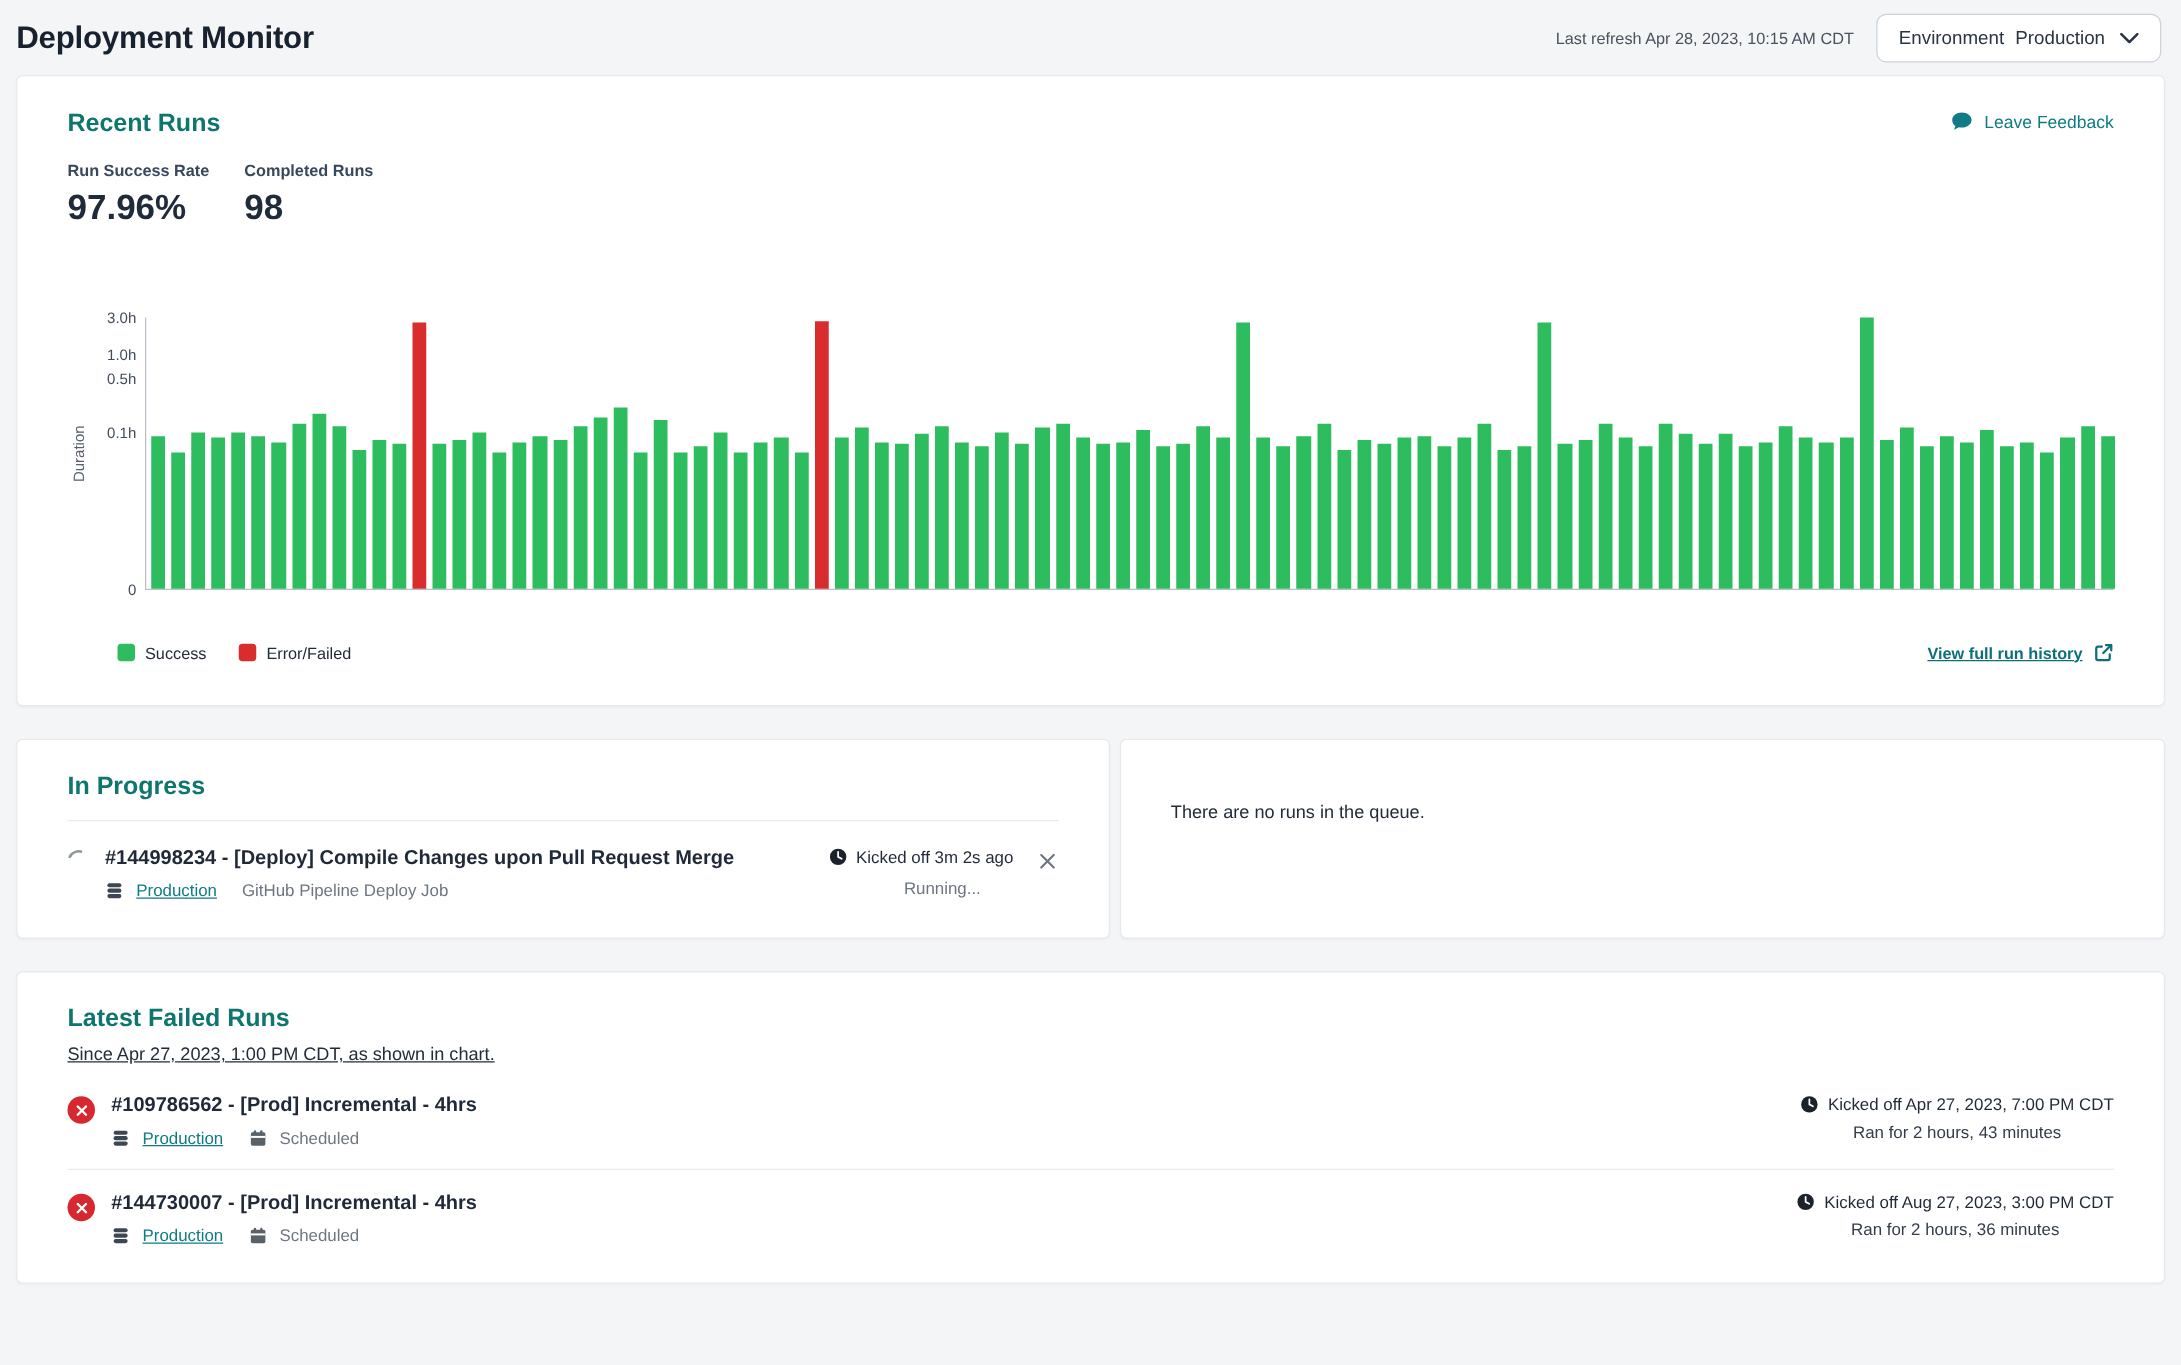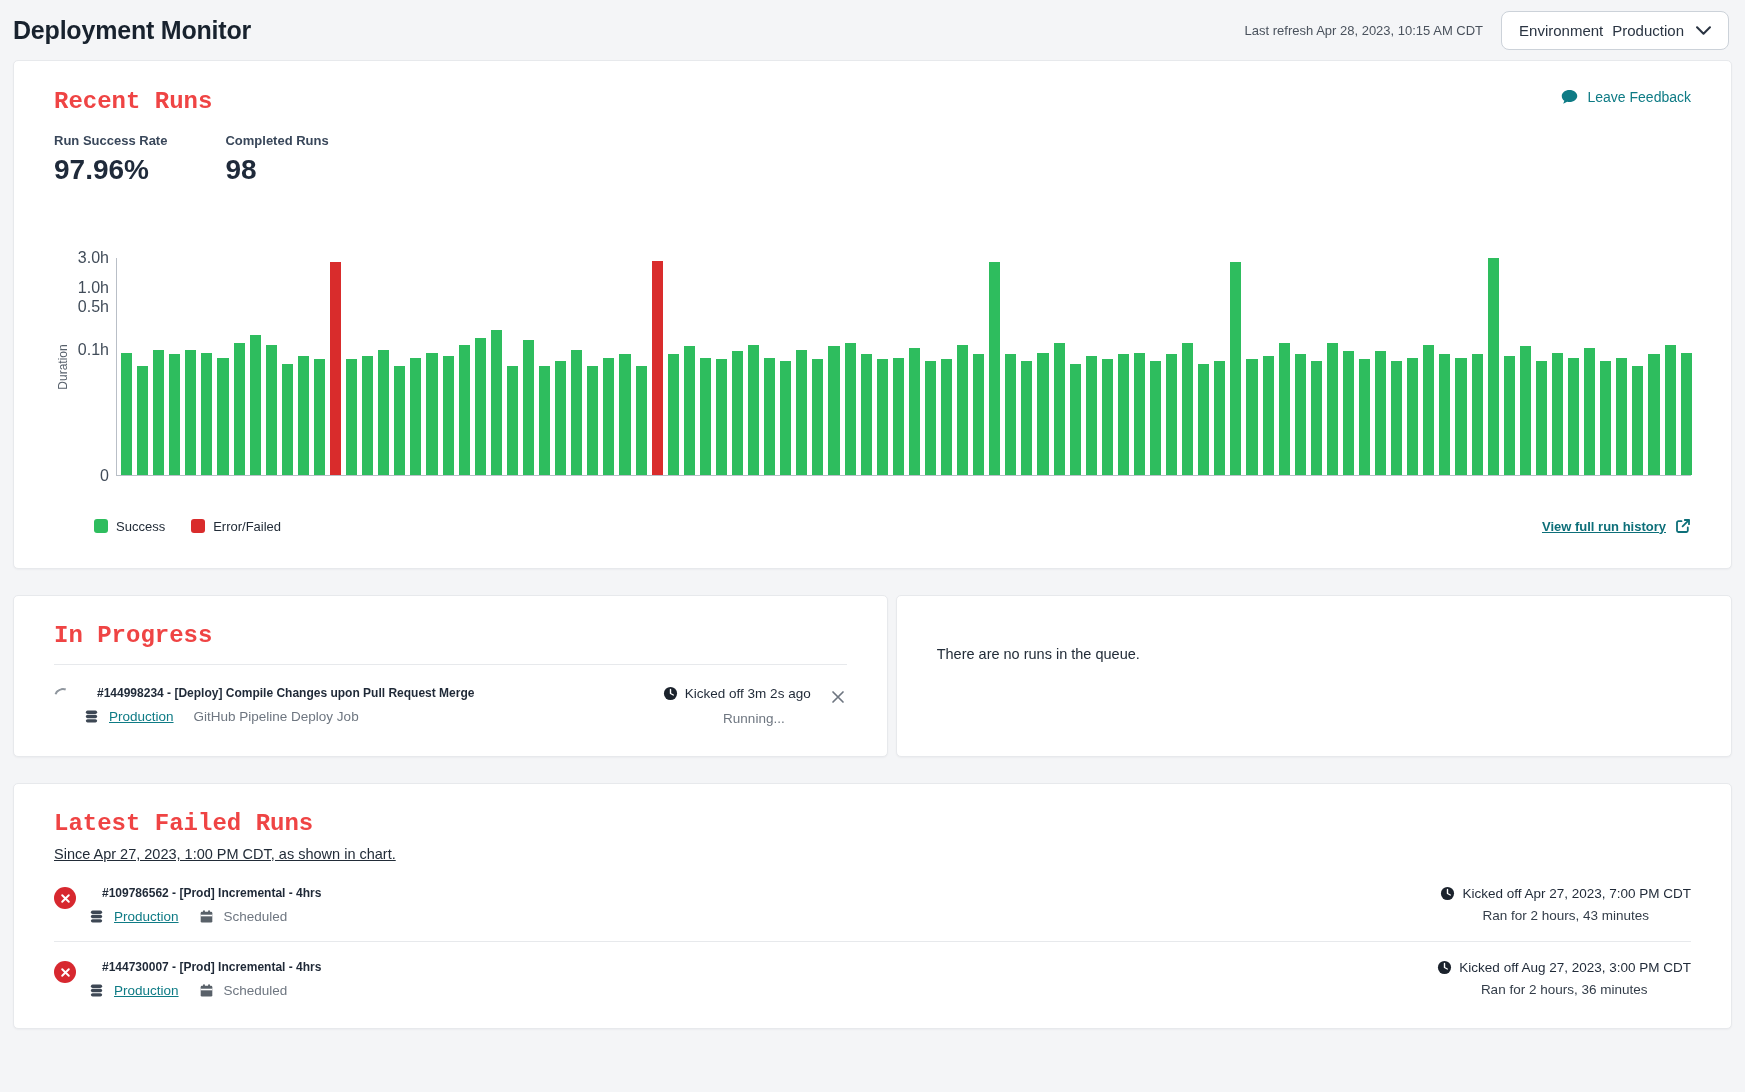--- a/index.html
+++ b/index.html
@@ -26,47 +26,47 @@
   }
   .env-dropdown span { font-size: 15px; color: #2a3442; }
   .env-dropdown .env-pair { display: flex; gap: 9px; }
 
   
   .card {
     background: #fff; border: 1px solid #e7e9ec; border-radius: 5px;
     box-shadow: 0 1px 2px rgba(16,24,40,.04);
     margin: 0 13px;
   }
-  .card h2 { font-size: 24px; font-weight: 700; color: #ef4444; font-family: Liberation Mono, monospace; }
+  .card h2 { font-size: 20px; font-weight: 700; color: #0f766e; }
 
   
   .recent-runs { padding: 27px 40px 34px 40px; }
   .rr-head { display: flex; align-items: flex-start; justify-content: space-between; }
   .leave-feedback {
     display: flex; align-items: center; gap: 8px; text-decoration: none;
     font-size: 14px; color: #0e7b85; cursor: pointer;
   }
-  .stats-row { display: flex; gap: 58px; margin-top: 18px; }
+  .stats-row { display: flex; gap: 28px; margin-top: 18px; }
   .stat-label { font-size: 13px; font-weight: 700; color: #39475a; }
   .stat-value { font-size: 28px; font-weight: 700; color: #1f2a3a; margin-top: 6px; }
 
   .chart-wrap { margin-top: 72px; }
   .chart-flex { display: flex; align-items: stretch; }
   .y-axis-title {
     width: 18px; position: relative;
   }
   .y-axis-title span {
     position: absolute; left: 50%; top: 50%;
     transform: translate(-50%,-50%) rotate(-90deg);
     font-size: 12px; color: #57606b; white-space: nowrap;
   }
   .tick-col { width: 44px; position: relative; }
   .tick-col .tick {
     position: absolute; right: 7px; transform: translateY(50%);
-    font-size: 16px; color: #414c59; white-space: nowrap;
+    font-size: 12px; color: #414c59; white-space: nowrap;
   }
   .plot {
     flex: 1; height: 218px; position: relative;
     border-left: 1px solid #b9bfc7; border-bottom: 1px solid #b9bfc7;
   }
   .bars {
     position: absolute; inset: 0; display: flex; align-items: flex-end;
     gap: 5px; padding-left: 4px;
   }
   .bar { flex: 1 1 0; min-width: 2px; }
@@ -96,21 +96,21 @@
   .mid-row .card { margin: 0; padding: 26px 40px 30px 40px; }
   .section-divider { height: 1px; background: #e7e9ec; margin-top: 15px; }
 
   .run-row { display: flex; align-items: flex-start; margin-top: 21px; }
   .spinner {
     width: 18px; height: 18px; border-radius: 50%;
     border: 2px solid transparent; border-top-color: #8f969e;
     transform: rotate(-25deg); margin-top: 2px;
   }
   .run-main { flex: 1; margin-left: 12px; }
-  .run-title { font-size: 12px; font-weight: 700; color: #1f2937; margin-left: 13px; }
+  .run-title { font-size: 16px; font-weight: 700; color: #1f2937; }
   .run-meta { display: flex; align-items: center; gap: 10px; margin-top: 9px; }
   .env-link { font-size: 13.5px; color: #0e7b85; text-decoration: underline; cursor: pointer; }
   .job-name, .trigger-label { font-size: 13.5px; color: #6e7680; }
   .run-meta .gap-lg { margin-left: 10px; }
   .run-right { text-align: right; margin-left: 16px; }
   .kicked-line { display: flex; align-items: center; gap: 7px; font-size: 13.5px; color: #1f2937; justify-content: flex-end; }
   .running-status { font-size: 13.5px; color: #6e7680; margin-top: 10px; margin-right: 26px; }
   .close-btn {
     background: none; border: none; cursor: pointer; margin-left: 18px; margin-top: 2px;
     padding: 2px;

